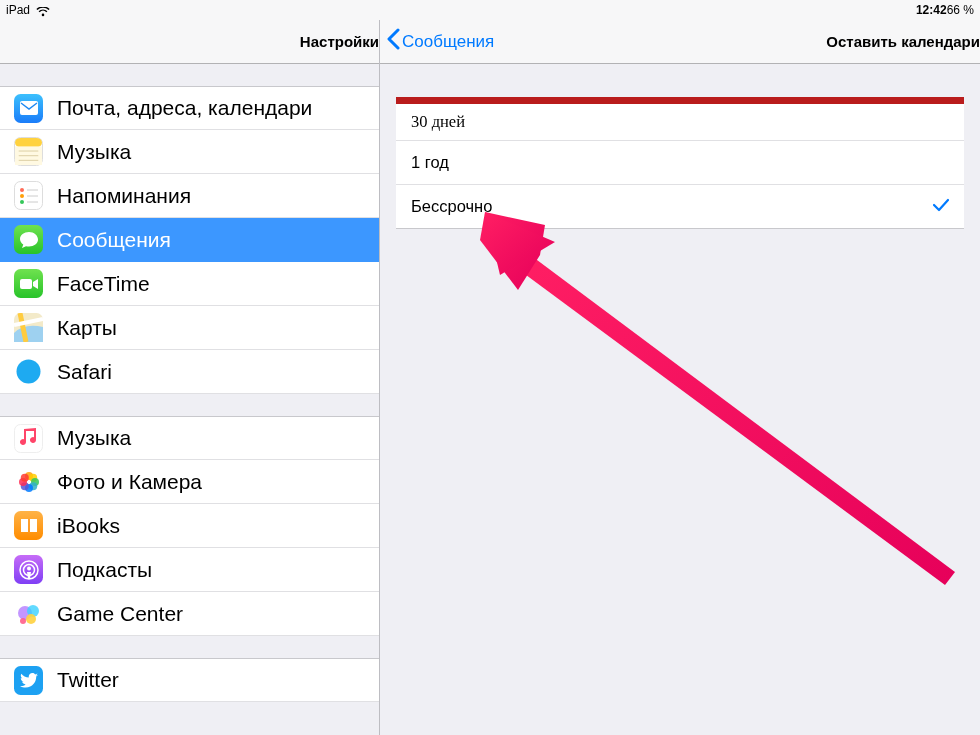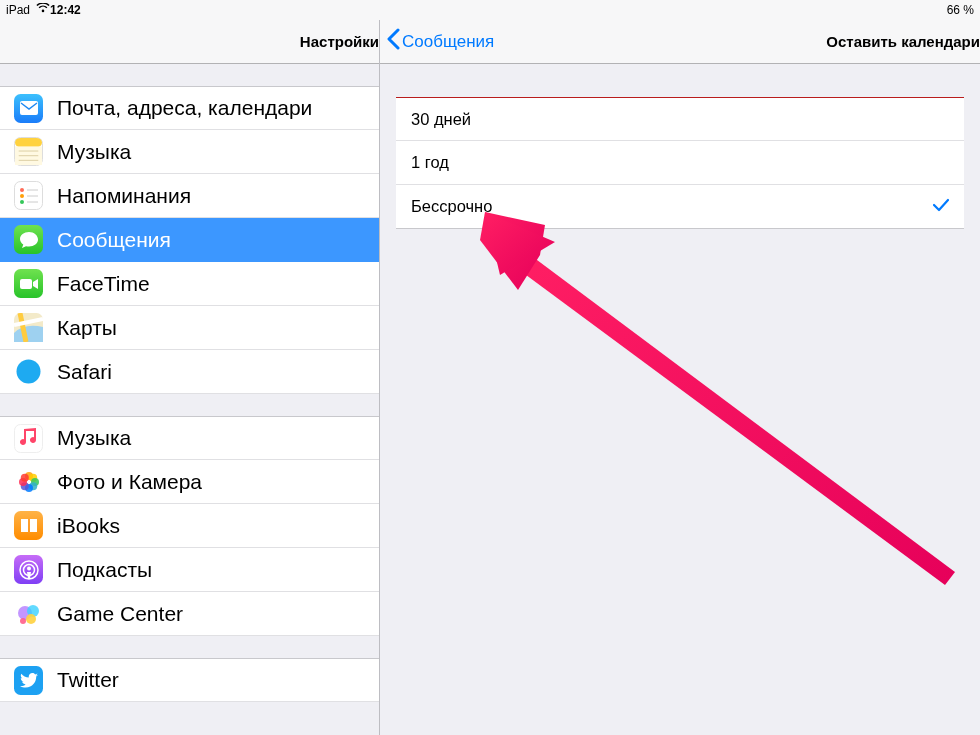--- a/index.html
+++ b/index.html
@@ -1,22 +1,22 @@
 <!DOCTYPE html>
 <html><head>
 <meta charset="utf-8">
 <style>
   * { box-sizing: border-box; margin: 0; padding: 0; }
   html, body { width: 980px; height: 735px; font-family: -apple-system, "Helvetica Neue", Helvetica, Arial, sans-serif; }
   body { display: flex; flex-direction: column; background: #efeff4; color: #000; position: relative; }
 
   
   .status-bar { height: 20px; display: flex; align-items: center; padding: 0 6px; font-size: 12px; background: #f7f7f8; }
-  .status-left { display: flex; align-items: flex-start; gap: 6px; }
-  .status-center { flex: 1; text-align: left; font-weight: 600; }
+  .status-left { display: flex; align-items: flex-end; gap: 6px; }
+  .status-center { flex: 1; text-align: right; font-weight: 600; }
   .status-right { display: flex; align-items: center; gap: 4px; justify-content: flex-end; flex-direction: column; }
   .wifi-icon svg, .lock-icon svg, .battery-icon svg { display: block; }
 
   
   .split { flex: 1; display: flex; min-height: 0; }
   .sidebar { width: 380px; background: #efeff4; border-right: 1px solid #bdbdc2; display: flex; flex-direction: column; overflow: hidden; }
   .detail  { flex: 1; background: #efeff4; display: flex; flex-direction: column; overflow: hidden; }
 
   
   .navbar { height: 44px; background: #f7f7f8; border-bottom: 1px solid #b2b2b4; display: flex; align-items: center; position: relative; }
@@ -28,21 +28,21 @@
   .group-gap { height: 22px; }
   .cell { height: 44px; background: #fff; display: flex; align-items: center; padding: 0 14px; gap: 14px; border-bottom: 1px solid #e0e0e3; font-size: 21px; cursor: pointer; }
   .group-top { border-top: 1px solid #c8c8cc; }
   .cell.selected { background: #3c97ff; color: #fff; border-bottom-color: #3c97ff; }
   .icon-box { width: 29px; height: 29px; border-radius: 6.5px; display: flex; align-items: center; justify-content: center; flex: 0 0 29px; }
   .icon-box svg { display: block; }
 
   
   .detail-group { margin: 33px 16px 0 16px; border-radius: 8px; overflow: visible; }
   .dcell { height: 44px; background: #fff; display: flex; align-items: center; padding: 0 15px; font-size: 16.5px; border-bottom: 1px solid #e0e0e3; cursor: pointer; }
-  .dcell:first-child { border-top-left-radius: 0; border-top-right-radius: 0; border-top: 1px solid #b91c1c; }
+  .dcell:first-child { border-top-left-radius: 0; border-top-right-radius: 0; border-top: 7px solid #b91c1c; font-family: Liberation Serif, serif; }
   .dcell:last-child { border-bottom: 1px solid #c8c8cc; }
   .dcell .label { flex: 1; }
   .check { color: #007aff; font-size: 18px; font-weight: 600; }
 
   
   .arrow-overlay { position: absolute; pointer-events: none; }
 </style>
 </head>
 <body>
 

